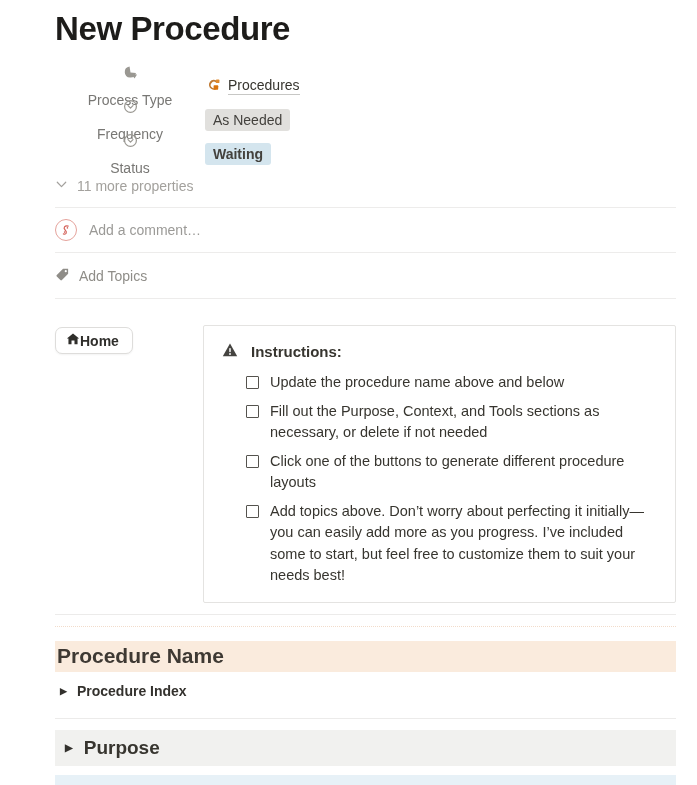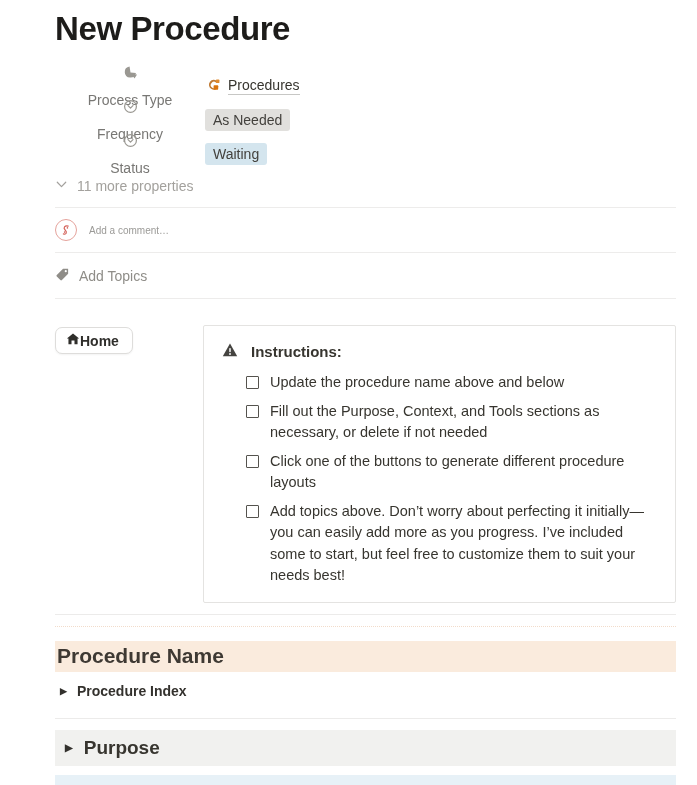--- a/index.html
+++ b/index.html
@@ -13,29 +13,29 @@
   
   .props { margin-top:21px; }
   .prop-row { display:flex; align-items:center; height:34px; }
   .prop-label { width:150px; display:flex; align-items:center; gap:9px; color:#787774; font-size:14px; cursor:pointer;flex-direction:column; }
   .prop-label svg { flex-shrink:0; }
   .prop-value { display:flex; align-items:center; }
   .relation { display:flex; align-items:center; gap:7px; font-size:14px; font-weight:500; color:#37352F; cursor:pointer; }
   .relation .rel-text { border-bottom:1px solid rgba(55,53,47,0.28); padding-bottom:1px; }
   .tag { font-size:14px; line-height:20px; padding:1px 8px; border-radius:3px; color:#43413D; cursor:pointer; }
   .tag-gray { background:#E1E0DD; }
-  .tag-blue { background:#D4E5EE; }
+  .tag-blue { background:#D4E5EE;font-weight:bold; }
   .more-props { margin-top:3px; height:24px; display:flex; align-items:center; gap:9px; color:#A3A19D; font-size:14px; cursor:pointer; }
 
   
   .comment-section { margin-top:9px; border-top:1px solid #EDECEB; border-bottom:1px solid #EDECEB;
                      padding:11px 0; display:flex; align-items:center; gap:12px; }
   .avatar { width:22px; height:22px; border-radius:50%; border:1px solid #E5A39C; display:flex;
             align-items:center; justify-content:center; flex-shrink:0; background:#fff; }
-  .comment-placeholder { color:#9B9A97; font-size:10px; cursor:text; flex:1; }
+  .comment-placeholder { color:#9B9A97; font-size:14px; cursor:text; flex:1; }
 
   
   .topics-row { border-bottom:1px solid #EDECEB; padding:14px 0 13px 0; display:flex; align-items:center;
                 gap:9px; color:#8F8D88; font-size:14px; cursor:pointer; }
 
   
   .body-row { display:flex; margin-top:26px; align-items:flex-start; }
   .left-col { width:148px; flex-shrink:0; }
   .home-btn { margin-top:2px; display:inline-flex; align-items:center; padding:4px 13px 4px 10px;
               border:1px solid #DEDDDB; border-radius:7px; background:#fff; font-size:14px; font-weight:700;

